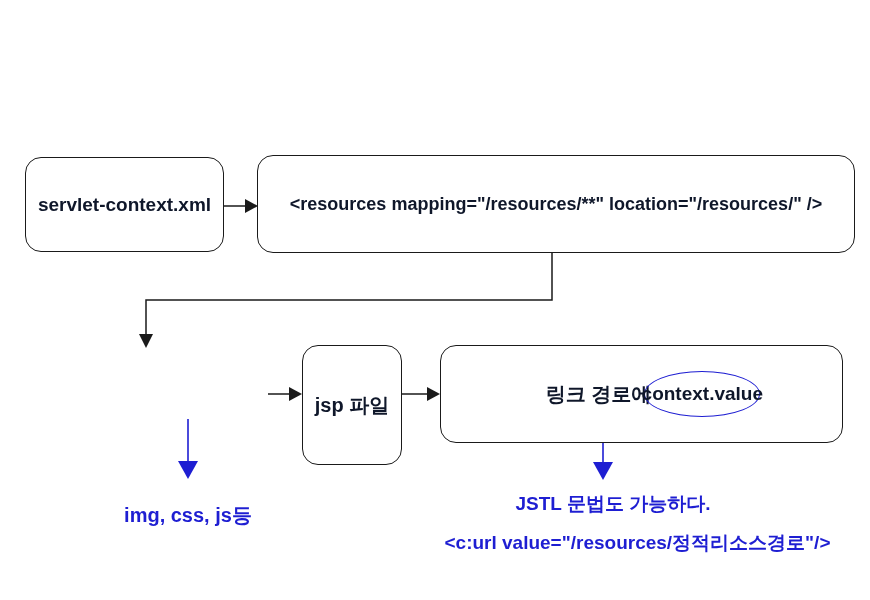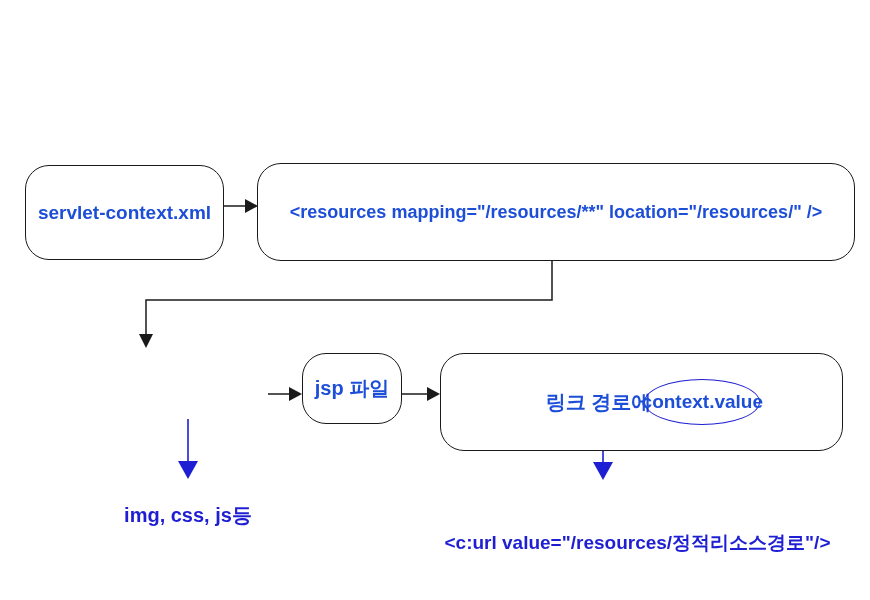--- a/index.html
+++ b/index.html
@@ -23,36 +23,35 @@
   }
   svg.wires .k  { stroke: var(--line-black); stroke-width: 1.5; fill: none; }
   svg.wires .kh { fill: var(--line-black); stroke: none; }
   svg.wires .b  { stroke: var(--accent-blue); stroke-width: 1.6; fill: none; }
   svg.wires .bh { fill: var(--accent-blue); stroke: none; }
 
   .node {
     position: absolute;
     box-sizing: border-box;
     border: 1.6px solid var(--line-black);
-    border-radius: 24px;
+    border-radius: 16px;
     background: #ffffff;
     display: flex;
     align-items: center;
     justify-content: center;
-    color: #1d4ed8;
+    color: #0f172a;
     font-weight: 600;
     font-size: 19px;
     white-space: nowrap;
     text-align: center;
-    margin-top: 8px;
   }
   .node-servlet   { left: 25px;  top: 157px; width: 199px; height: 95px; }
   .node-resources { left: 257px; top: 155px; width: 598px; height: 98px; font-size: 18px; }
   .node-folder    { left: 27px;  top: 347px; width: 241px; height: 94px; font-size: 20px; }
-  .node-jsp       { left: 302px; top: 345px; width: 100px; height: 71px; font-size: 20px; }
+  .node-jsp       { left: 302px; top: 345px; width: 100px; height: 120px; font-size: 20px; }
   .node-link      { left: 440px; top: 345px; width: 403px; height: 98px; font-size: 20px; padding-left: 16px; }
 
   .circle-mark {
     display: inline-flex;
     align-items: center;
     justify-content: center;
     border: 1.5px solid var(--accent-blue);
     border-radius: 50%;
     box-sizing: border-box;
   }
@@ -124,15 +123,16 @@
   </div>
 
   <div class="node node-link">
     <span>링크 경로에</span>
     <span class="circle-mark circle-ctx">
       <span>context.value</span>
     </span>
   </div>
 
   <div class="note note-img">img, css, js등</div>
+  <div class="note note-jstl">JSTL 문법도 가능하다.</div>
   <div class="note note-curl">&lt;c:url value="/resources/정적리소스경로"/&gt;</div>
 
 </div>
 
 </body></html>

